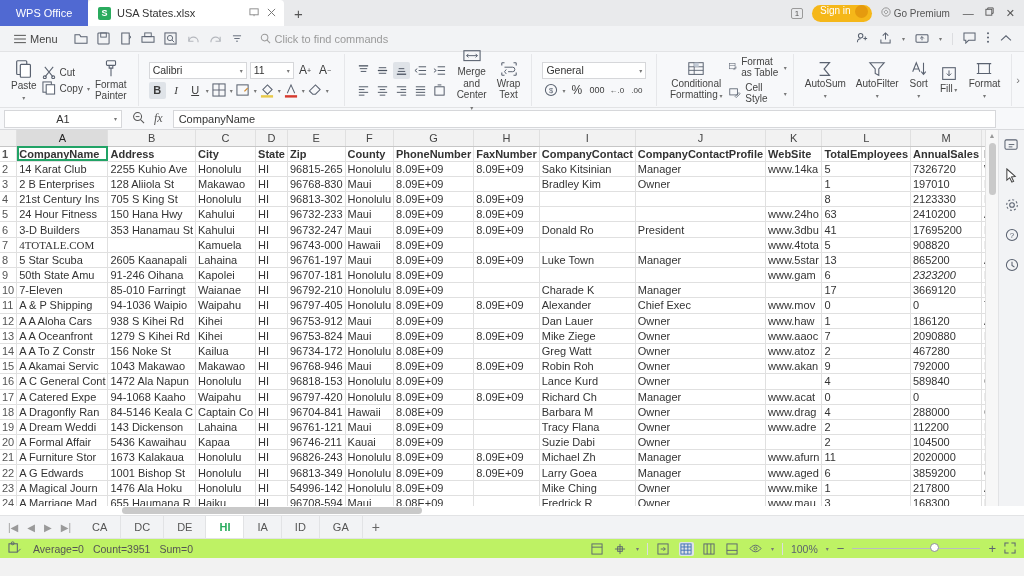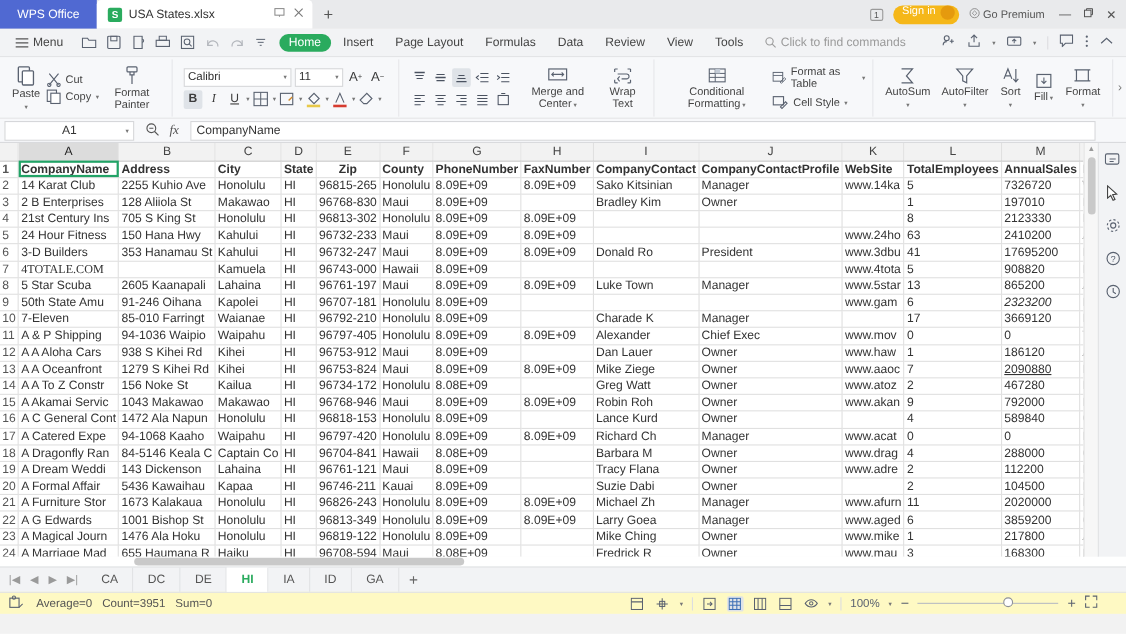--- a/index.html
+++ b/index.html
@@ -177,26 +177,26 @@
   .navbtns { display: flex; align-items: center; gap: 9px; padding: 0 8px; color: #9a9a9a; font-size: 10px; }
   .stab {
     display: flex; align-items: center; padding: 0 13px; font-size: 11px;
     color: #555; border-right: 1px solid #e2e3e5;
   }
   .stab.active { background: #fff; color: #2aab5e; font-weight: bold; }
   .stab-add { display: flex; align-items: center; padding: 0 9px; color: #666; font-size: 14px; }
 
   
   .statusbar {
-    height: 20px; background: #fef9c3; display: flex; align-items: center;
+    height: 20px; background: #bef264; display: flex; align-items: center;
     border-top: 1px solid #e2e3e5; font-size: 10.5px; color: #555;
   }
   .sb-left { display: flex; align-items: center; gap: 11px; padding-left: 8px; }
   .sb-stats { display: flex; gap: 9px; }
-  .sb-right { margin-left: auto; display: flex; align-items: center; gap: 8px; padding-right: 26px; color: #5a6270; }
+  .sb-right { margin-left: auto; display: flex; align-items: center; gap: 8px; padding-right: 8px; color: #5a6270; }
   .view-ic { width: 15px; height: 14px; display: flex; align-items: center; justify-content: center; }
   .view-ic.on { background: #dfe3e8; border-radius: 2px; }
   .zoom-track { width: 128px; height: 1px; background: #b9bcc2; position: relative; }
   .zoom-knob {
     width: 9px; height: 9px; border: 1px solid #8d9097; background: #fff;
     border-radius: 50%; position: absolute; left: 78px; top: -5px;
   }
   .sep { width: 1px; height: 12px; background: #dcdde0; }
 </style>
 </head>
@@ -301,30 +301,20 @@
         <svg width="14" height="12" viewBox="0 0 15 13">
           <path d="M2 10a5 5 0 0 1 10-1" fill="none" stroke="#b4b7bd" stroke-width="1.2"></path>
           <path d="M12 4v5H7" fill="none" stroke="#b4b7bd" stroke-width="1.2"></path>
         </svg>
       </span>
     <span>
         <svg width="10" height="9" viewBox="0 0 11 10">
           <path d="M1 2h9M2.5 5h6M4.5 8h2" stroke="#5a6270" stroke-width="1"></path>
         </svg>
       </span>
-  </div>
-  <div class="ribbon-tabs">
-    <span class="rtab active">Home</span>
-    <span class="rtab">Insert</span>
-    <span class="rtab">Page Layout</span>
-    <span class="rtab">Formulas</span>
-    <span class="rtab">Data</span>
-    <span class="rtab">Review</span>
-    <span class="rtab">View</span>
-    <span class="rtab">Tools</span>
   </div>
   <div class="findbox">
     <svg width="11" height="11" viewBox="0 0 12 12">
         <circle cx="5" cy="5" r="3.6" fill="none" stroke="#9a9a9a" stroke-width="1.1"></circle>
         <line x1="7.7" y1="7.7" x2="11" y2="11" stroke="#9a9a9a" stroke-width="1.1"></line>
       </svg>
     <span>Click to find commands</span>
   </div>
   <div class="menubar-right">
     <span><svg width="13" height="12" viewBox="0 0 14 13">
@@ -542,20 +532,41 @@
     </div>
     <div class="ritem">
       <svg width="20" height="18" viewBox="0 0 22 20">
           <path d="M3 3h3M16 3h3M3 17h3M16 17h3M3 3v3M19 3v3M3 17v-3M19 17v-3" stroke="#5a6270" stroke-width="1.2" fill="none"></path>
           <path d="M6 8h9a2.5 2.5 0 0 1 0 5h-5M8 10.5l-2 2.5 2 2.5" fill="none" stroke="#5a6270" stroke-width="1.1"></path>
         </svg>
       <span class="lbl">Wrap Text</span>
     </div>
   </div>
 
+  <div class="rgroup">
+    <div class="numfmt-col">
+      <div class="numfmt-box">
+        <span>General</span>
+          <span class="caret">▾</span>
+      </div>
+      <div class="numfmt-row">
+        <span class="fbtn">
+            <svg width="14" height="14" viewBox="0 0 15 15">
+              <circle cx="7.5" cy="7.5" r="6" fill="none" stroke="#5a6270" stroke-width="1.1"></circle>
+              <text x="7.5" y="11" font-size="8" text-anchor="middle" fill="#5a6270" font-family="Liberation Sans, sans-serif">$</text>
+            </svg>
+          </span>
+        <span class="caret">▾</span>
+        <span class="fbtn" style="font-size:12px;">%</span>
+        <span class="fbtn" style="font-size:9px;">000</span>
+        <span class="fbtn" style="font-size:8px;">←.0</span>
+        <span class="fbtn" style="font-size:8px;">.00</span>
+      </div>
+    </div>
+  </div>
 
   <div class="rgroup">
     <div class="ritem">
       <svg width="20" height="18" viewBox="0 0 22 20">
           <rect x="3" y="3" width="16" height="13" fill="none" stroke="#5a6270" stroke-width="1.1"></rect>
           <line x1="3" y1="7.5" x2="19" y2="7.5" stroke="#5a6270" stroke-width="1"></line>
           <line x1="3" y1="11.5" x2="19" y2="11.5" stroke="#5a6270" stroke-width="1"></line>
           <line x1="9" y1="3" x2="9" y2="16" stroke="#5a6270" stroke-width="1"></line>
           <rect x="9" y="3" width="5" height="4.5" fill="#c3cbd6"></rect>
         </svg>
@@ -659,21 +670,21 @@
             <th style="width: 48px;">N</th>
           </tr>
         </thead>
       <tbody id="sheetbody">
           <tr class="r1">
             <td class="rowhdr">1</td>
             <td class="colA sel" style="width: 55px;">CompanyName</td>
             <td class="" style="width: 48px;">Address</td>
             <td class="" style="width: 50px;">City</td>
             <td class="" style="width: 32px;">State</td>
-            <td class="" style="width: 45px; text-align: center;">Zip</td>
+            <td class="" style="width: 45px;">Zip</td>
             <td class="" style="width: 52px;">County</td>
             <td class="" style="width: 52px;">PhoneNumber</td>
             <td class="" style="width: 52px;">FaxNumber</td>
             <td class="" style="width: 54px; margin-left: 12px;">CompanyContact</td>
             <td class="" style="width: 46px;">CompanyContactProfile</td>
             <td class="" style="width: 53px;">WebSite</td>
             <td class="" style="width: 47px;">TotalEmployees</td>
             <td class="" style="width: 50px;">AnnualSales</td>
             <td class="" style="width: 48px;">Industry</td>
           </tr>
@@ -871,21 +882,21 @@
             <td class="" style="width: 50px;">Kihei</td>
             <td class="" style="width: 32px;">HI</td>
             <td class="" style="width: 45px;">96753-824</td>
             <td class="" style="width: 52px;">Maui</td>
             <td class="num" style="width: 52px;">8.09E+09</td>
             <td class="num" style="width: 52px;">8.09E+09</td>
             <td class="" style="width: 54px;">Mike Ziege</td>
             <td class="" style="width: 46px;">Owner</td>
             <td class="" style="width: 53px;">www.aaoc</td>
             <td class="num" style="width: 47px;">7</td>
-            <td class="num" style="width: 50px; text-decoration: underline;">2090880</td>
+            <td class="num" style="width: 50px;">2090880</td>
             <td class="" style="width: 48px;">Real Estate</td>
           </tr>
           <tr>
             <td class="rowhdr">14</td>
             <td class="colA" style="width: 55px;">A A To Z Constr</td>
             <td class="" style="width: 48px;">156 Noke St</td>
             <td class="" style="width: 50px;">Kailua</td>
             <td class="" style="width: 32px;">HI</td>
             <td class="" style="width: 45px;">96734-172</td>
             <td class="" style="width: 52px;">Honolulu</td>
@@ -1033,21 +1044,21 @@
             <td class="num" style="width: 47px;">6</td>
             <td class="num" style="width: 50px;">3859200</td>
             <td class="" style="width: 48px;">Commodit</td>
           </tr>
           <tr>
             <td class="rowhdr">23</td>
             <td class="colA" style="width: 55px;">A Magical Journ</td>
             <td class="" style="width: 48px;">1476 Ala Hoku</td>
             <td class="" style="width: 50px;">Honolulu</td>
             <td class="" style="width: 32px;">HI</td>
-            <td class="" style="width: 45px;">96819-122</td>
+            <td class="" style="width: 45px;">54996-142</td>
             <td class="" style="width: 52px;">Honolulu</td>
             <td class="num" style="width: 52px;">8.09E+09</td>
             <td class="num" style="width: 52px;"></td>
             <td class="" style="width: 54px;">Mike Ching</td>
             <td class="" style="width: 46px;">Owner</td>
             <td class="" style="width: 53px;">www.mike</td>
             <td class="num" style="width: 47px;">1</td>
             <td class="num" style="width: 50px;">217800</td>
             <td class="" style="width: 48px;">Amusemen</td>
           </tr>

